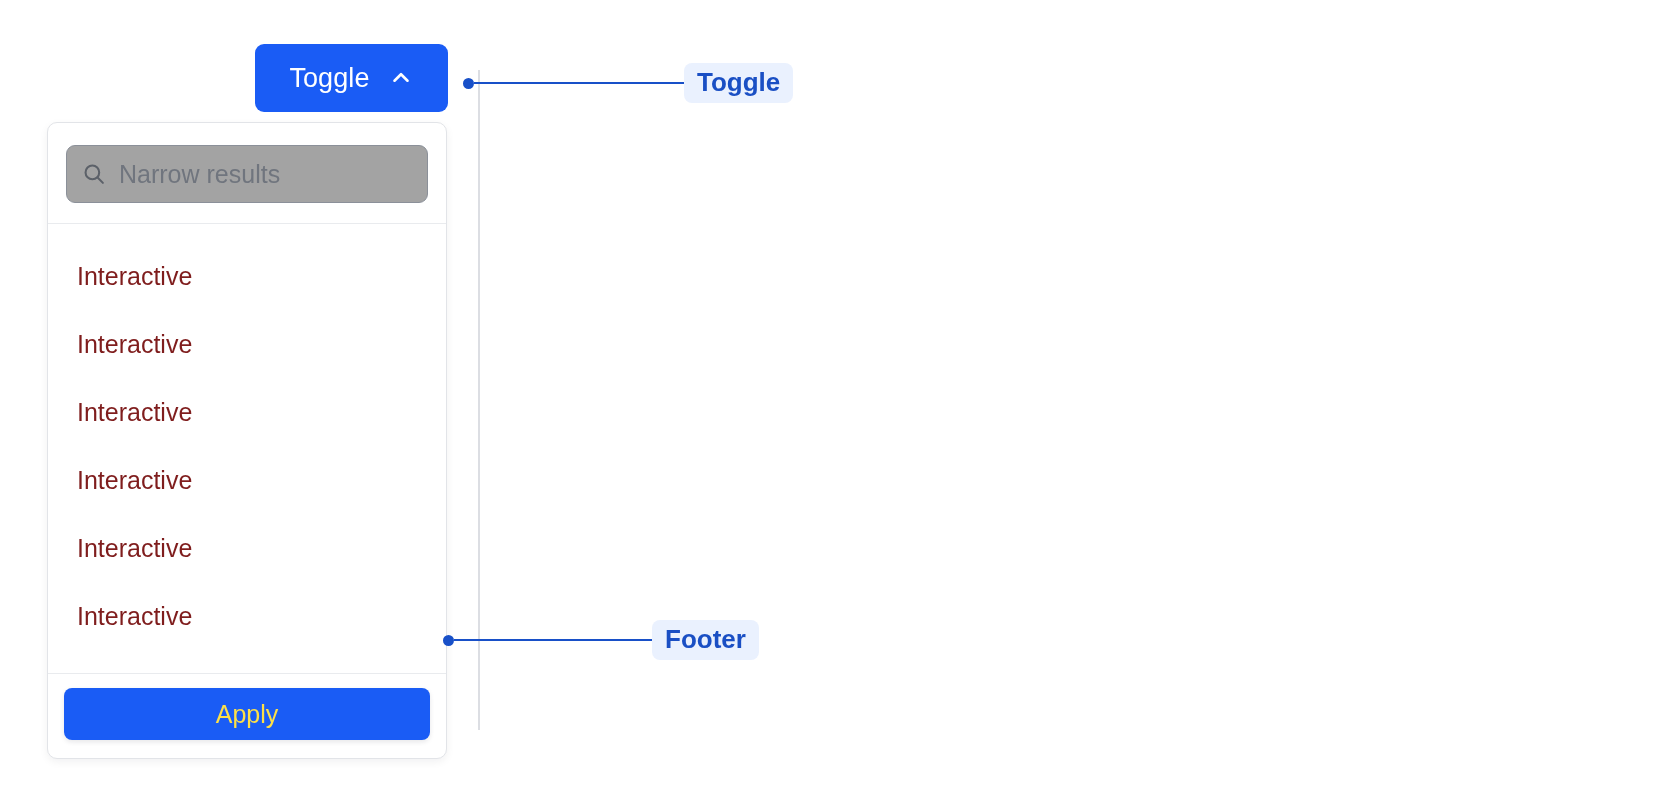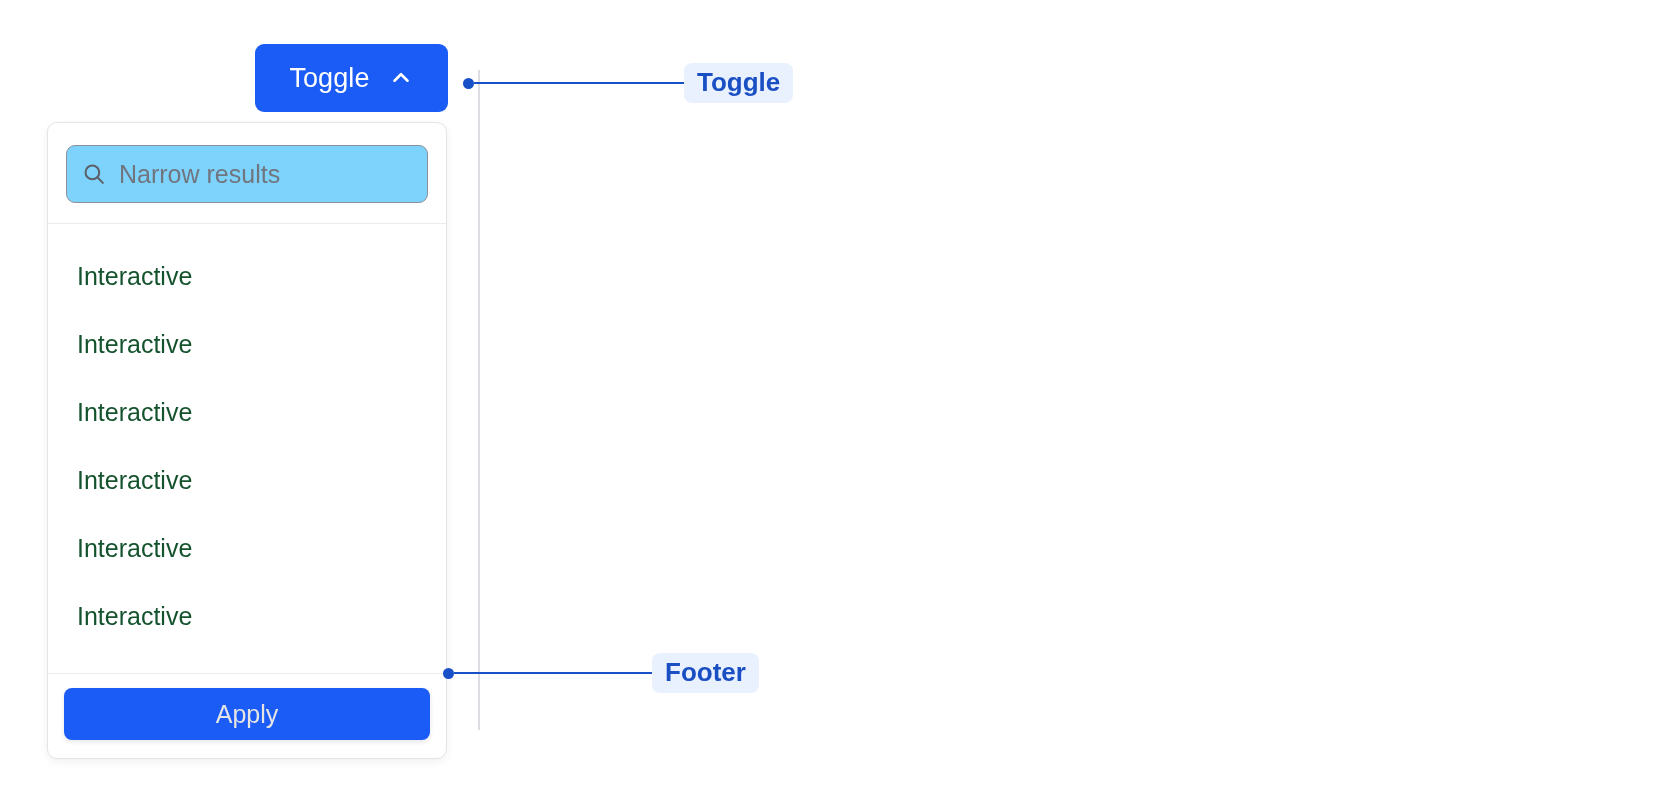--- a/index.html
+++ b/index.html
@@ -81,21 +81,21 @@
 
   .search-wrap {
     position: relative;
     height: 58px;
     border: 1px solid #8b9099;
     border-radius: 9px;
     display: flex;
     align-items: center;
     padding: 0 14px;
     box-sizing: border-box;
-    background: #7dd3fc;
+    background: #a3a3a3;
   }
   .search-icon {
     flex: 0 0 auto;
     width: 26px;
     height: 26px;
     display: inline-flex;
     align-items: center;
     justify-content: center;
     margin-right: 12px;
   }
@@ -122,38 +122,38 @@
     box-sizing: border-box;
     overflow: hidden;
   }
   .list-item {
     height: 68px;
     display: flex;
     align-items: center;
     padding: 0 18px 0 29px;
     box-sizing: border-box;
     font-size: 25px;
-    color: #14532d;
+    color: #7f1d1d;
     cursor: pointer;
     white-space: nowrap;
   }
 
   
   .panel-footer {
     flex: 0 0 auto;
     border-top: 1px solid #e9ebee;
     padding: 14px 16px 18px 16px;
     box-sizing: border-box;
   }
   .apply-button {
     display: block;
     width: 100%;
     height: 52px;
     background: #1a5cf5;
-    color: #e5e5e5;
+    color: #fde047;
     border: none;
     border-radius: 8px;
     font-family: "Liberation Sans", sans-serif;
     font-size: 25px;
     cursor: pointer;
     box-shadow: 0 2px 5px rgba(16, 24, 40, 0.10);
   }
 
   
   .annot {
@@ -254,19 +254,19 @@
   </div>
 
   <div class="annot" style="left:463px; top:66px;">
     <span class="annot-dot"></span>
     <span class="annot-line" style="width:210px;"></span>
     <span class="annot-pill">Toggle</span>
   </div>
 
 
 
-  <div class="annot" style="left:443px; top:656px;">
+  <div class="annot" style="left:443px; top:623px;">
     <span class="annot-dot"></span>
     <span class="annot-line" style="width:198px;"></span>
     <span class="annot-pill">Footer</span>
   </div>
 
 </div>
 
 </body></html>

